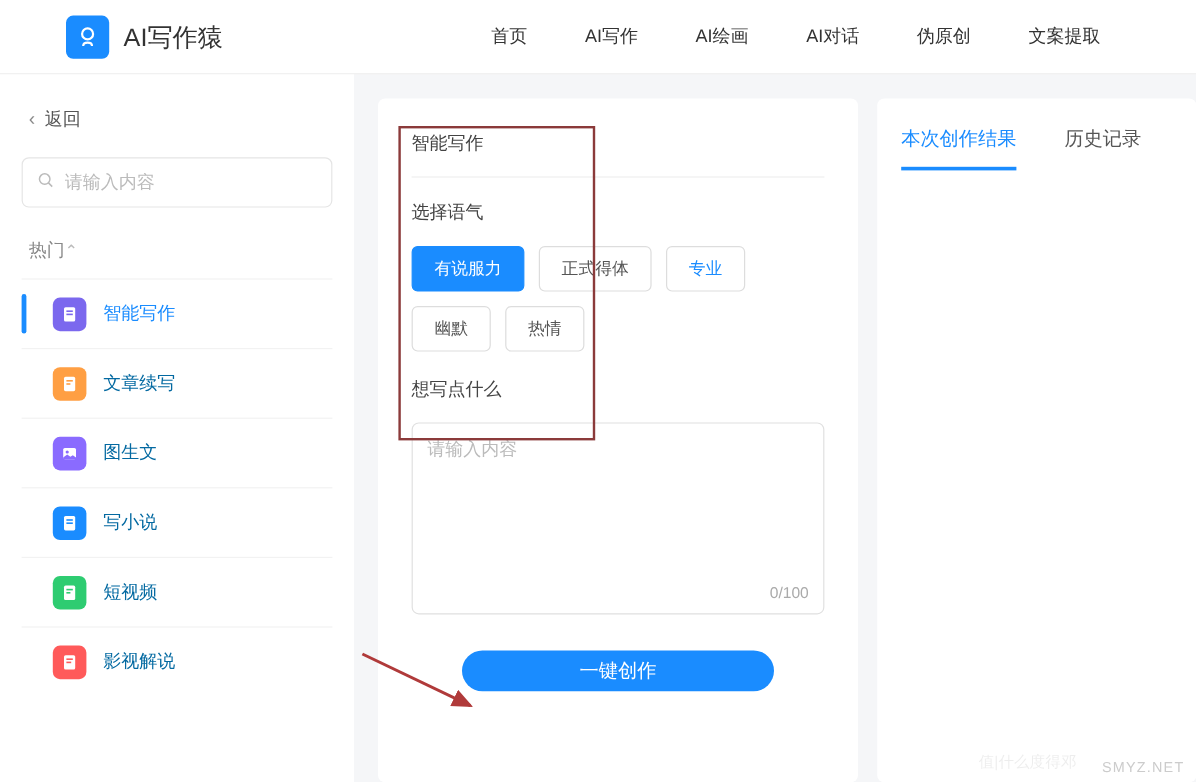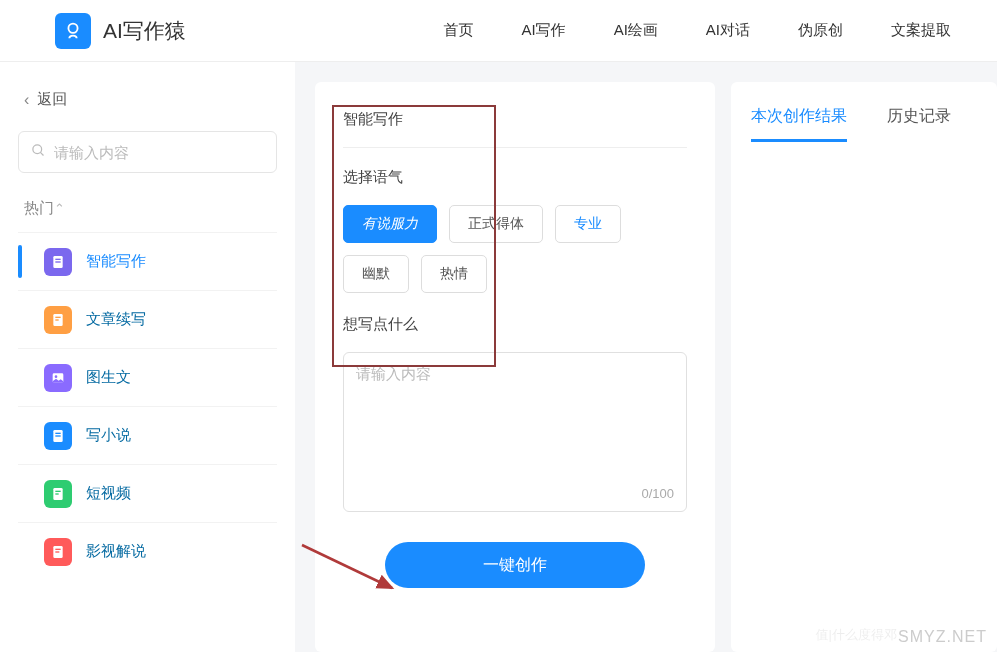--- a/index.html
+++ b/index.html
@@ -9,21 +9,21 @@
       width: 997px;
       height: 652px;
       overflow: hidden;
       position: relative;
     }
     .header {
       background: #fff;
       height: 62px;
       display: flex;
       align-items: center;
-      padding: 0 46px 0 55px;
+      padding: 0 80px 0 55px;
       border-bottom: 1px solid #eee;
     }
     .logo-box {
       width: 36px;
       height: 36px;
       background: #1a8cff;
       border-radius: 6px;
       display: flex;
       align-items: center;
       justify-content: center;
@@ -197,21 +197,20 @@
       font-size: 14px;
       color: #555;
       cursor: pointer;
       display: flex;
       align-items: center;
     }
     .tone-btn.selected {
       background: #1a8cff;
       border-color: #1a8cff;
       color: #fff;
-      font-style: italic;
     }
     .tone-btn.blue-text { color: #1a8cff; }
     .textarea-wrap {
       border: 1px solid #e0e0e0;
       border-radius: 6px;
       height: 160px;
       padding: 12px;
       position: relative;
       margin-bottom: 30px;
     }
@@ -228,21 +227,21 @@
     .counter {
       position: absolute;
       right: 12px;
       bottom: 10px;
       font-size: 13px;
       color: #aaa;
       margin-top: 13px;
     }
     .create-btn {
       width: 260px;
-      height: 46px;
+      height: 34px;
       background: #1a8cff;
       color: #fff;
       border: none;
       border-radius: 23px;
       font-size: 16px;
       cursor: pointer;
       align-self: center;
     }
     .highlight-box {
       position: absolute;
@@ -256,21 +255,21 @@
     .arrow {
       position: absolute;
       left: 297px;
       top: 540px;
       pointer-events: none;
     }
     .watermark {
       position: absolute;
       right: 10px;
       bottom: 6px;
-      font-size: 16px;
+      font-size: 12px;
       color: #ccc;
       letter-spacing: 1px;
     }
     .watermark2 {
       position: absolute;
       right: 100px;
       bottom: 8px;
       font-size: 13px;
       color: rgba(0,0,0,0.07);
     }

